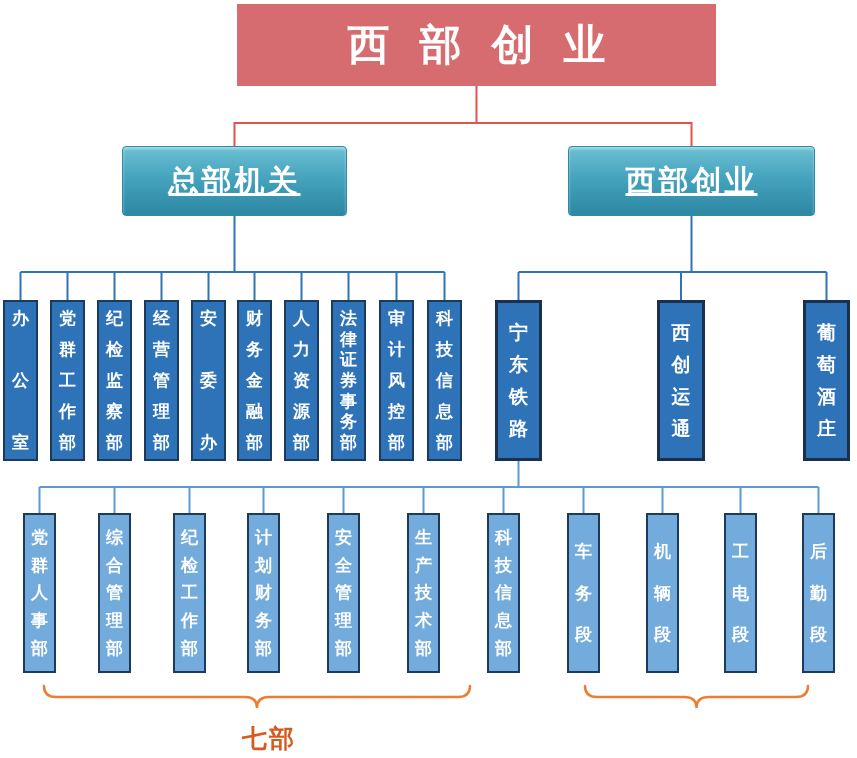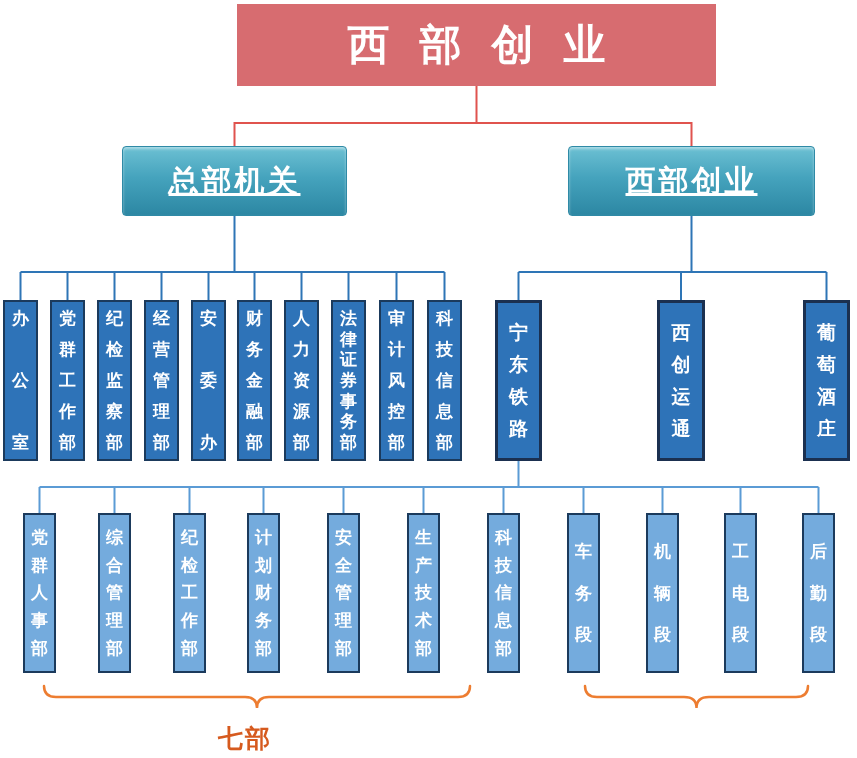--- a/index.html
+++ b/index.html
@@ -237,15 +237,15 @@
       <span>工</span>
       <span>电</span>
       <span>段</span>
     </div>
   <div class="vbox l4" style="left:802px">
       <span>后</span>
       <span>勤</span>
       <span>段</span>
     </div>
 
-  <div class="brace-label" style="left:185px">七部</div>
+  <div class="brace-label" style="left:209px">七部</div>
 
 </div>
 
 </body></html>

